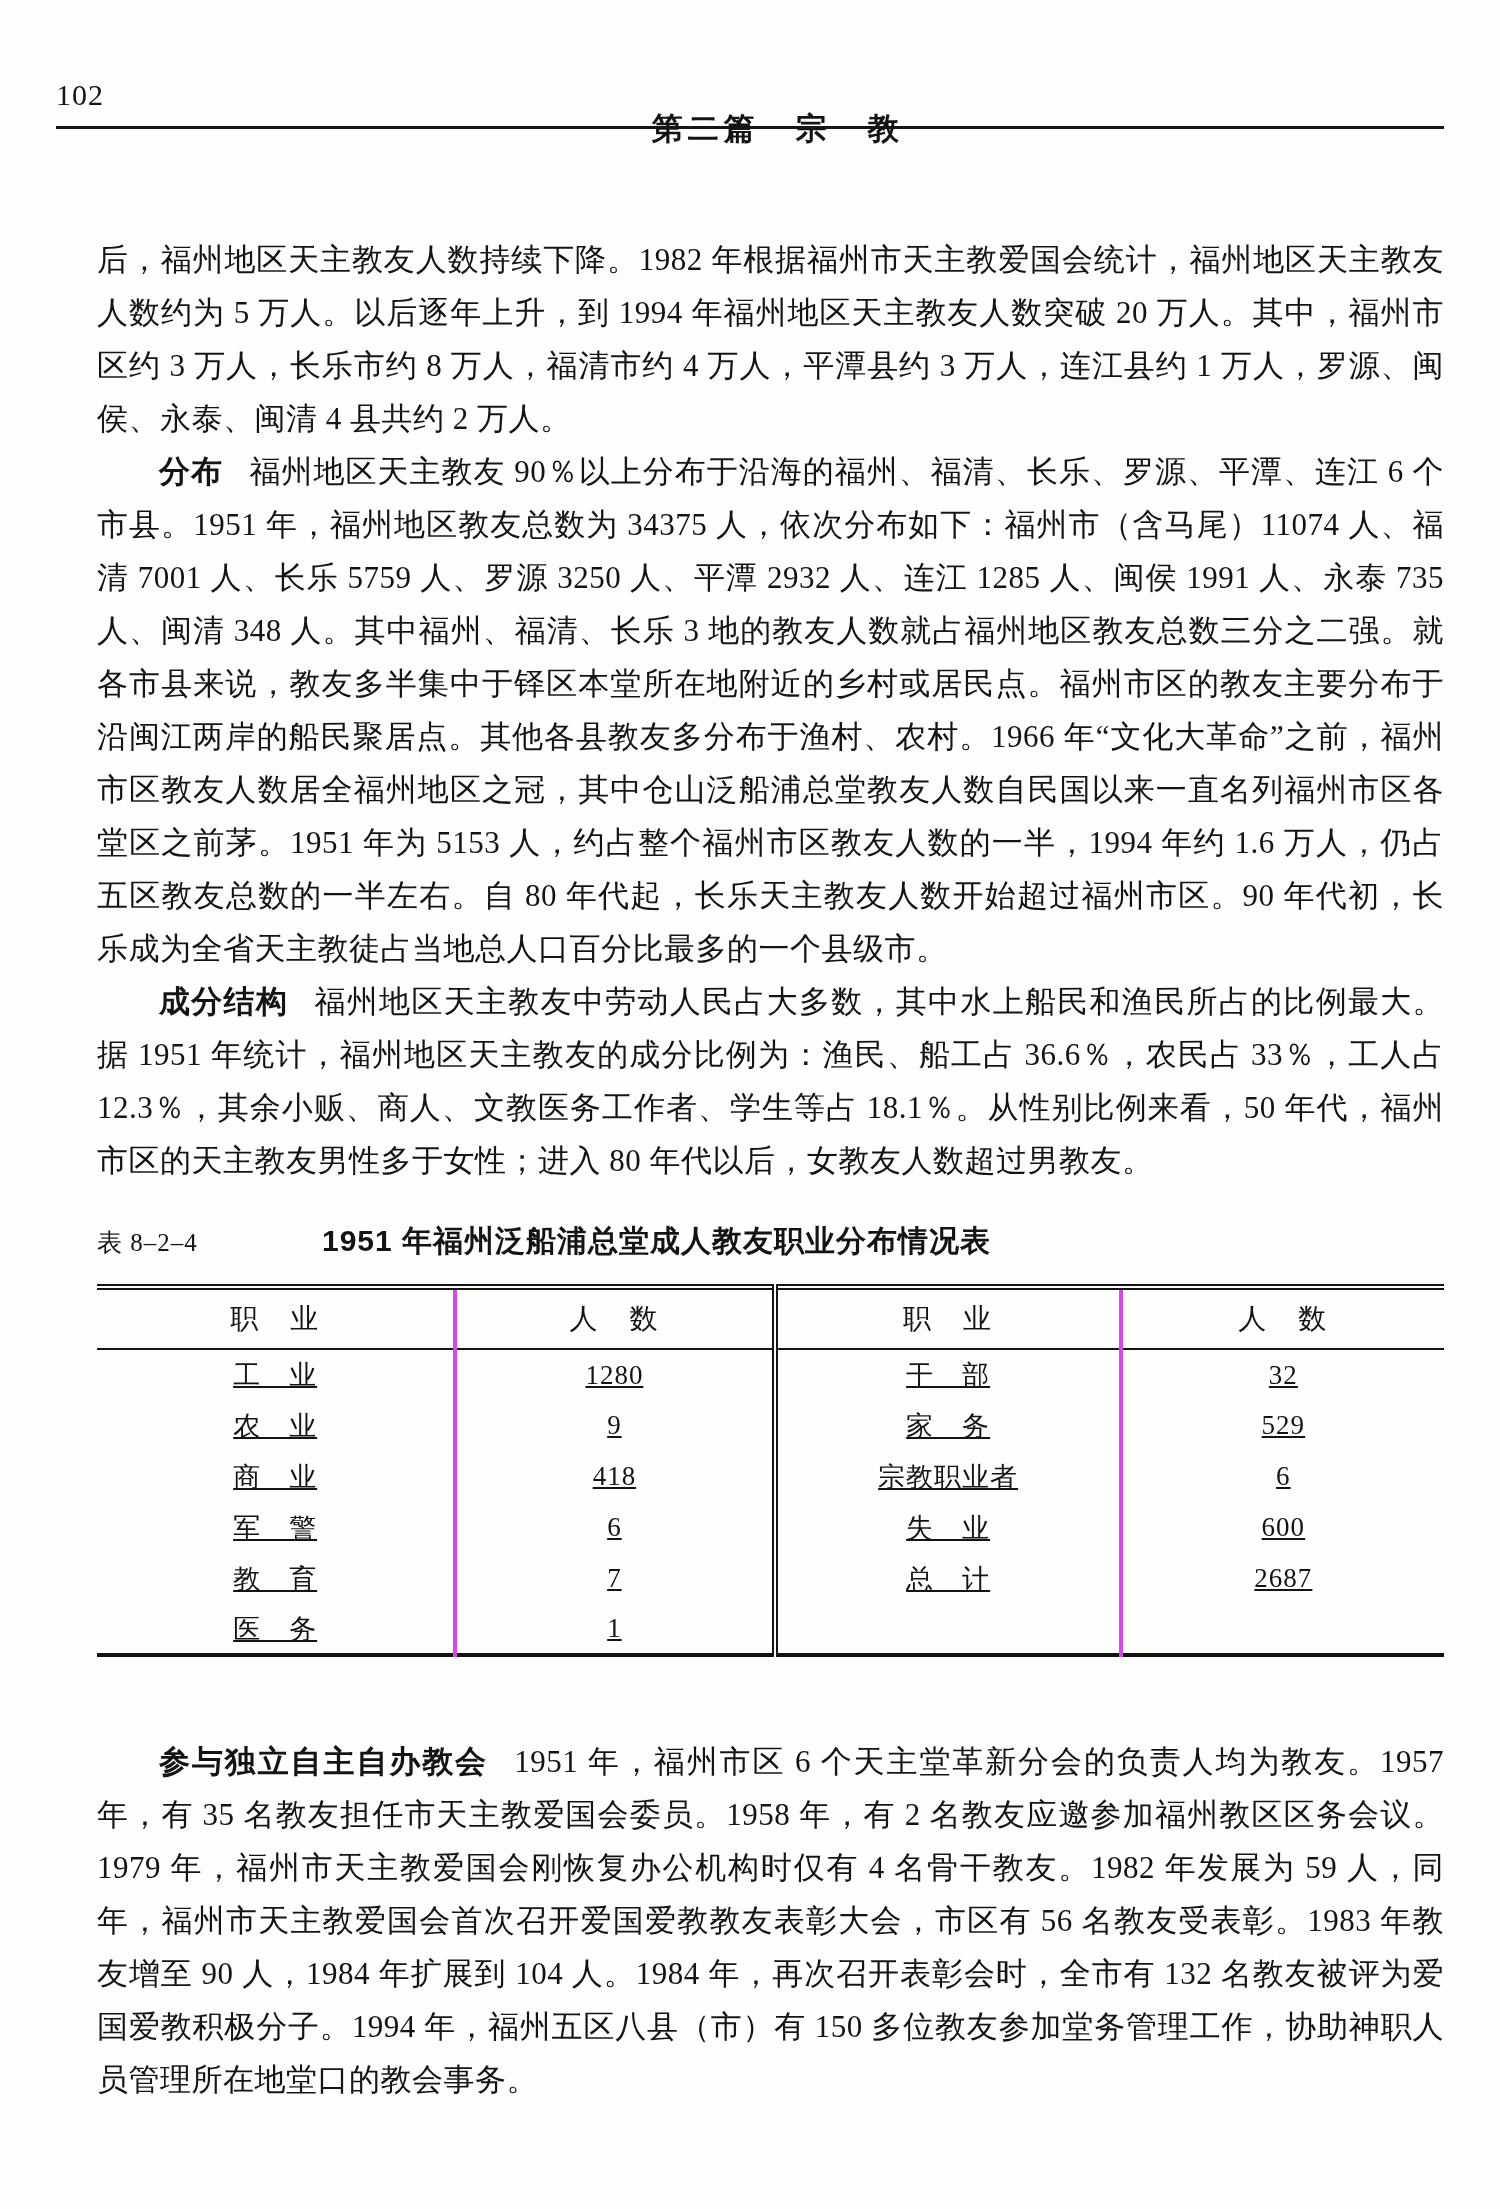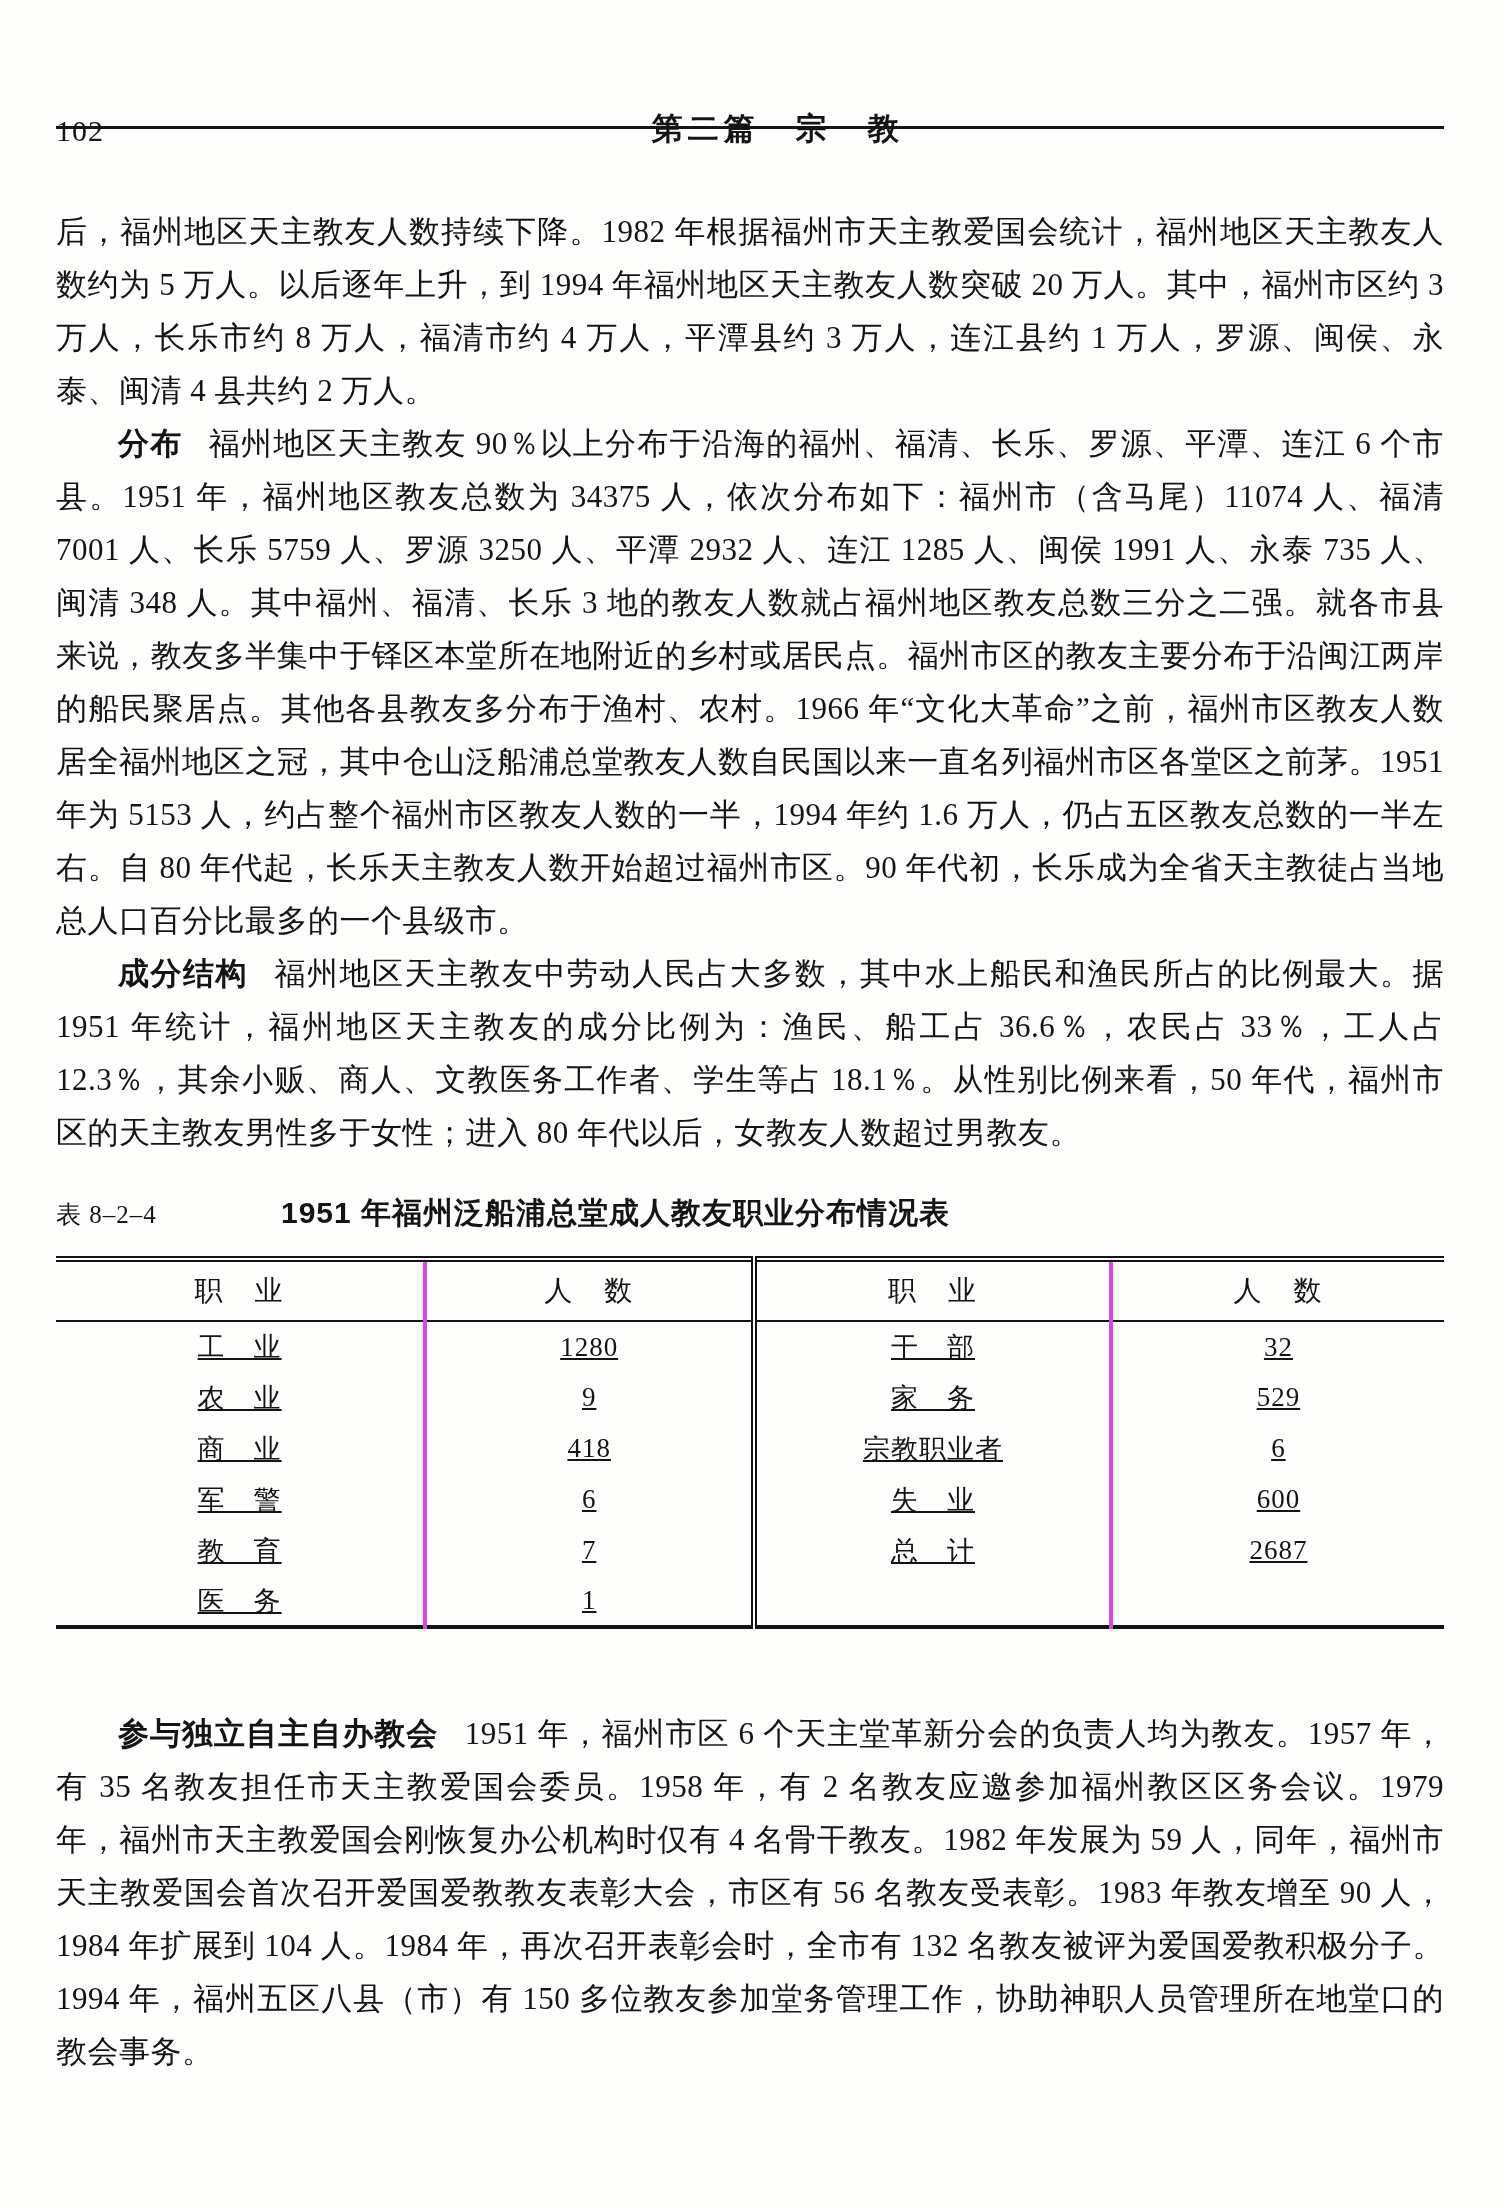--- a/index.html
+++ b/index.html
@@ -8,29 +8,29 @@
     width: 1500px; height: 2209px;
     font-family: "Liberation Serif", "DejaVu Serif", serif;
     color: #141414;
   }
   .page {
     width: 100%; height: 100%;
     padding: 0 56px;
     overflow: hidden;
     background: #fefefd;
   }
-  .page-header { position: relative; padding-top: 114px; height: 126px; }
+  .page-header { position: relative; padding-top: 78px; height: 126px; }
   .page-number { font-size: 30px; letter-spacing: 1px; }
   .section-title {
     position: absolute; left: 52%; top: 76px; transform: translateX(-50%);
     font-family: "Liberation Sans", "DejaVu Sans", sans-serif;
     font-weight: bold; font-size: 31px; letter-spacing: 5px; white-space: nowrap; margin-top: 32px;
   }
   .header-rule { border-top: 3px solid #161616; }
-  main { padding-top: 76px; }
+  main { padding-top: 104px; margin-left: 41px; }
   .para {
     font-size: 31px; line-height: 53px;
     text-align: justify; letter-spacing: 0.5px;
   }
   .indent { text-indent: 2em; }
   .lead {
     font-family: "Liberation Sans", "DejaVu Sans", sans-serif;
     font-weight: bold; margin-right: 0.85em;
   }
   .table-block { margin-top: 34px; }

